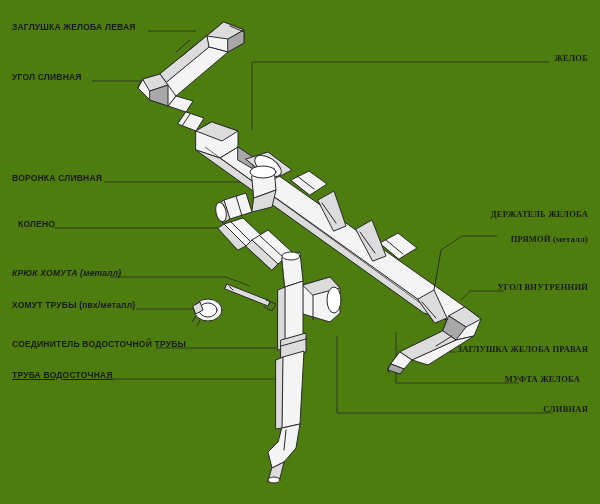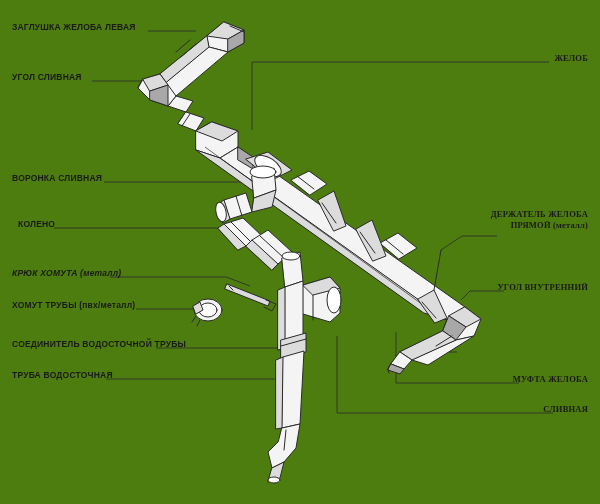--- a/index.html
+++ b/index.html
@@ -32,20 +32,21 @@
     letter-spacing: 0.2px;
     white-space: nowrap;
     line-height: 11px;
   }
   .label.right {
     text-align: right;
     font-family: Liberation Serif, serif;
   }
   .label .l2 {
     display: block;
+    margin-top: 14px;
   }
 </style>
 </head>
 <body>
 
 <div id="canvas">
 
   <svg id="diagram-svg" viewBox="0 0 600 504">
     <defs>
       <style>
@@ -250,24 +251,25 @@
 
   </svg>
 
   <div class="label" style="left:12px; top:22px;">ЗАГЛУШКА ЖЕЛОБА ЛЕВАЯ</div>
   <div class="label" style="left:12px; top:72px;">УГОЛ СЛИВНАЯ</div>
   <div class="label" style="left:12px; top:173px;">ВОРОНКА СЛИВНАЯ</div>
   <div class="label" style="left:12px; top:219px;margin-left:6px;">КОЛЕНО</div>
   <div class="label" style="left:12px; top:268px;font-style:italic;">КРЮК ХОМУТА (металл)</div>
   <div class="label" style="left:12px; top:339px;">СОЕДИНИТЕЛЬ ВОДОСТОЧНОЙ ТРУБЫ</div>
   <div class="label" style="left:12px; top:300px;">ХОМУТ ТРУБЫ (пвх/металл)</div>
-  <div class="label" style="left:12px; top:370px;">ТРУБА ВОДОСТОЧНАЯ</div>
+  <div class="label" style="left:12px; top:370px;text-decoration:underline;">ТРУБА ВОДОСТОЧНАЯ</div>
 
   <div class="label right" style="right:12px; top:53px;">ЖЕЛОБ</div>
   <div class="label right" style="right:12px; top:209px;">
     <span class="l1">ДЕРЖАТЕЛЬ ЖЕЛОБА</span>
     <span class="l2">ПРЯМОЙ (металл)</span>
   </div>
   <div class="label right" style="right:12px; top:282px;margin-left:22px;">УГОЛ ВНУТРЕННИЙ</div>
-  <div class="label right" style="right:12px; top:374px;padding-left:24px;">МУФТА ЖЕЛОБА</div>
+  <div class="label right" style="right:12px; top:344px;">ЗАГЛУШКА ЖЕЛОБА ПРАВАЯ</div>
+  <div class="label right" style="right:20px; top:374px;padding-left:24px;">МУФТА ЖЕЛОБА</div>
   <div class="label right" style="right:12px; top:404px;">СЛИВНАЯ</div>
 
 </div>
 
 </body></html>

